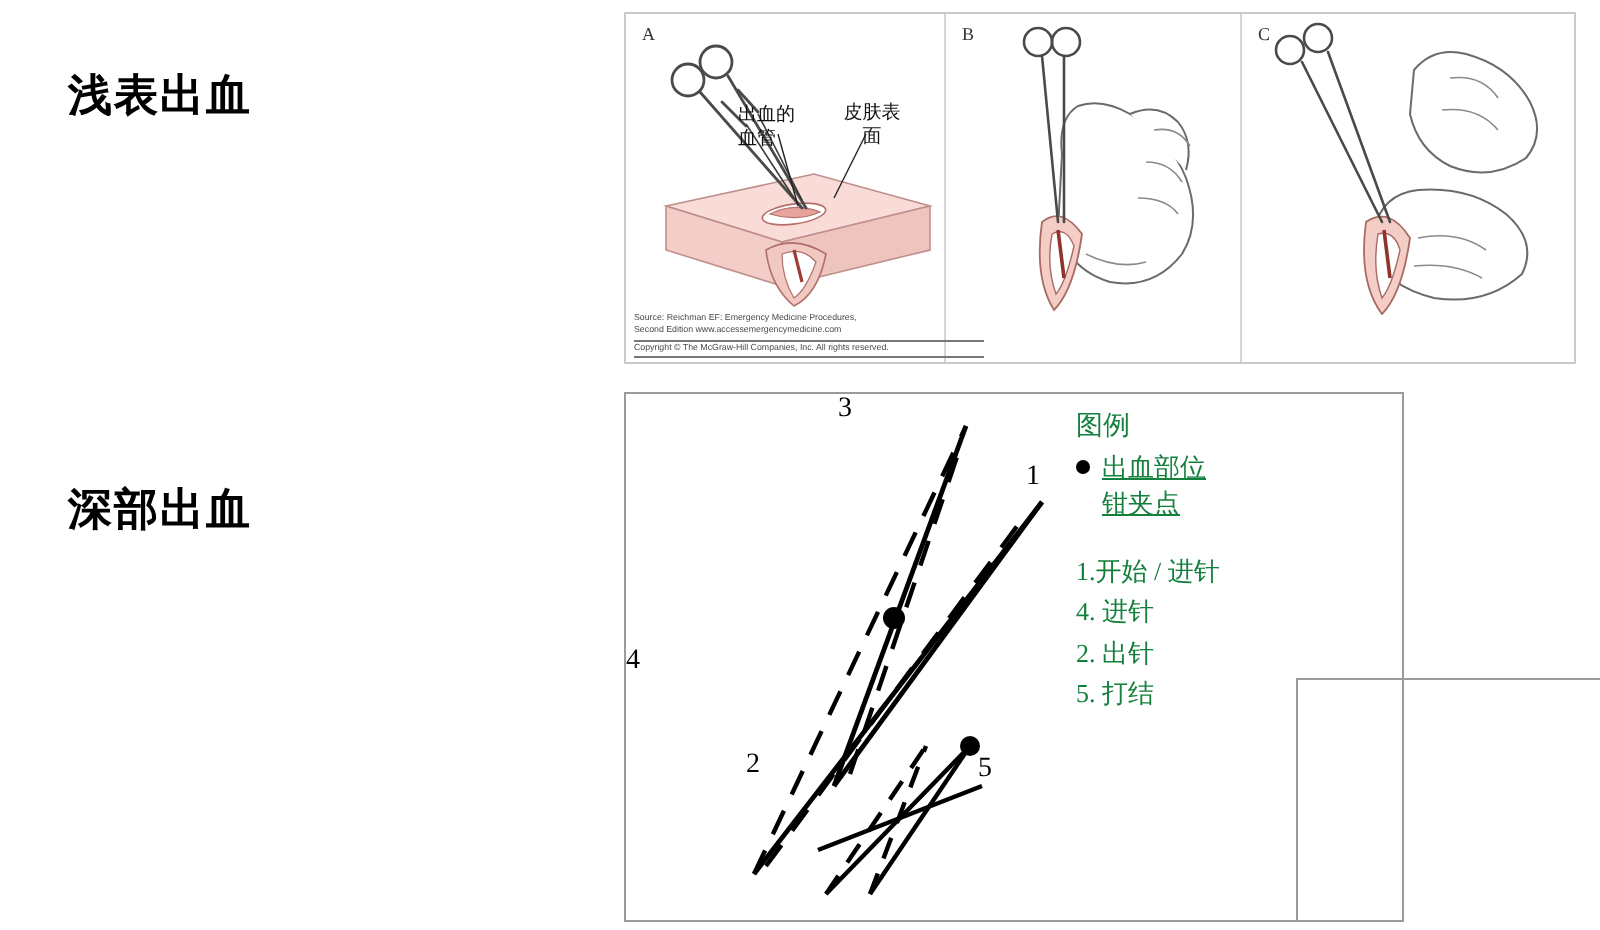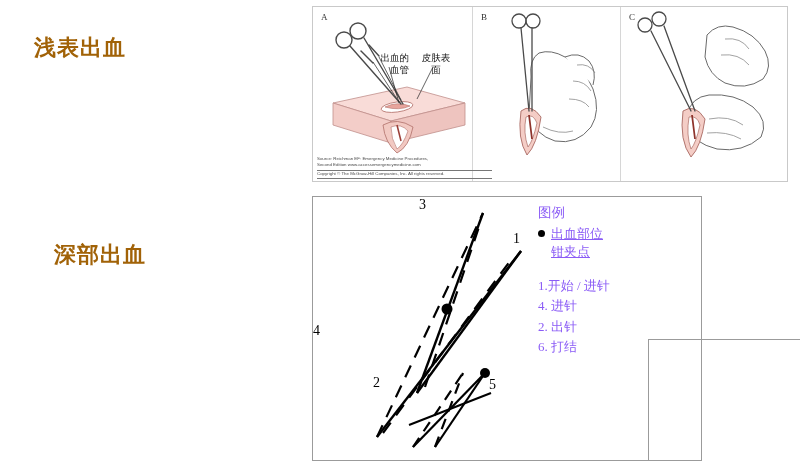--- a/index.html
+++ b/index.html
@@ -16,28 +16,28 @@
   }
   .slide {
     position: absolute;
     inset: 0;
     background: #ffffff;
   }
 
   
   .section-label {
     position: absolute;
-    color: #a16207;
+    color: #000000;
     font-weight: bold;
     font-size: 22px;
     letter-spacing: 1px;
     white-space: nowrap;
   }
   #label-superficial { left: 34px; top: 33px; }
-  #label-deep { left: 34px; top: 240px; margin-left: 20px; }
+  #label-deep { left: 34px; top: 240px; }
 
   
   #top-panel {
     position: absolute;
     left: 312px;
     top: 6px;
     width: 476px;
     height: 176px;
     border: 1px solid #c9c9c9;
     background: #ffffff;
@@ -78,21 +78,21 @@
     margin-top: 1px;
     width: 175px;
   }
   .annot {
     position: absolute;
     font-size: 9.5px;
     color: #111;
     line-height: 1.25;
     font-family: "Liberation Sans", sans-serif;
   }
-  #annot-vessel { left: 56px; top: 45px; width: 40px; text-align: right; }
+  #annot-vessel { left: 56px; top: 45px; width: 40px; text-align: left; }
   #annot-skin { left: 104px; top: 45px; width: 38px; text-align: center; }
 
   
   #bottom-panel {
     position: absolute;
     left: 312px;
     top: 196px;
     width: 390px;
     height: 265px;
     border: 1px solid #9b9b9b;
@@ -111,21 +111,21 @@
     background: transparent;
   }
 
   
   #legend {
     position: absolute;
     left: 225px;
     top: 6px;
     width: 150px;
     font-size: 13px;
-    color: #8b5cf6;
+    color: #15803d;
     line-height: 1.45;
   }
   #legend-title { font-size: 13.5px; margin-bottom: 2px; }
   .legend-row {
     display: flex;
     align-items: flex-start;
     gap: 6px;
   }
   .legend-dot {
     width: 7px;
@@ -190,21 +190,21 @@
           <path d="M60,55 L84,92"></path>
           <path d="M66,50 L88,93"></path>
         </g>
 
         <path d="M76,60 L86,96" stroke="#222" stroke-width="0.7" fill="none"></path>
         <path d="M120,60 L104,92" stroke="#222" stroke-width="0.7" fill="none"></path>
       </svg>
 
       <div class="annot" id="annot-vessel" style="white-space:pre-line;">出血的
 血管</div>
-      <div class="annot" id="annot-skin" style="white-space:pre-line;">皮肤表
+      <div class="annot" id="annot-skin" style="white-space:pre-line;font-family:Liberation Serif, serif;">皮肤表
 面</div>
 
       <div class="fig-caption">
         <span>Source: Reichman EF: Emergency Medicine Procedures,</span>
         <span>Second Edition   www.accessemergencymedicine.com</span>
         <span class="copyright-line">Copyright © The McGraw-Hill Companies, Inc. All rights reserved.</span>
       </div>
     </div>
 
     <div class="subpanel" id="subpanel-b">
@@ -291,20 +291,20 @@
       <div id="legend-title">图例</div>
       <div class="legend-row">
         <span class="legend-dot"></span>
         <span class="legend-text">出血部位
 钳夹点</span>
       </div>
       <div id="legend-steps">
         <div>1.开始 / 进针</div>
         <div>4. 进针</div>
         <div>2. 出针</div>
-        <div>6. 打结</div>
+        <div>5. 打结</div>
       </div>
     </div>
   </div>
 
   <div id="bottom-panel-shadow"></div>
 
 </div>
 
 </body></html>

